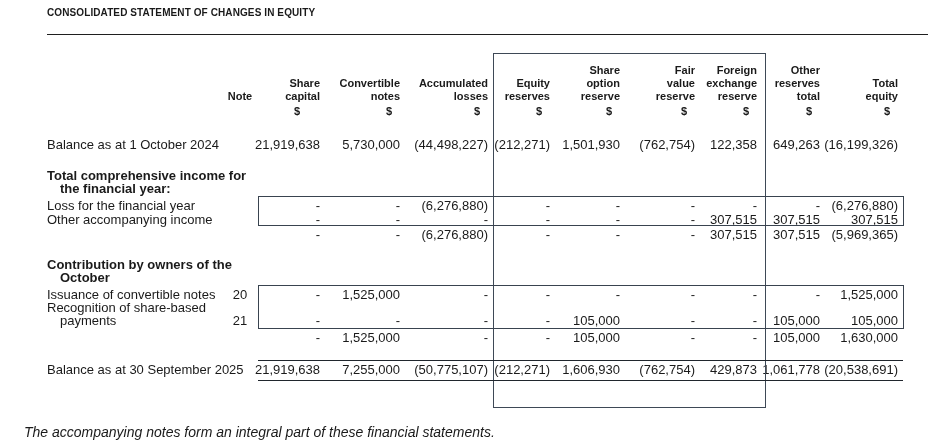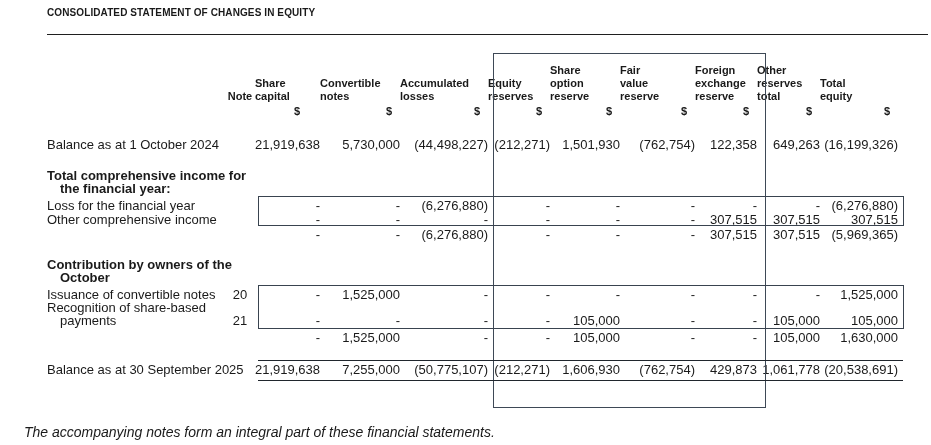--- a/index.html
+++ b/index.html
@@ -12,21 +12,21 @@
   .cell{box-sizing:border-box;flex:0 0 auto;white-space:nowrap;overflow:visible;}
   .c0{width:178px;text-align:left;}
   .c1{width:30px;text-align:center;}
   .c2{width:65px}.c3{width:80px}.c4{width:88px}.c5{width:62px}.c6{width:70px}
   .c7{width:75px}.c8{width:62px}.c9{width:63px}.c10{width:78px}
   .num{text-align:right;}
   .indent{padding-left:13px;}
   
   #header-names{position:absolute;left:47px;top:55px;width:851px;height:48px;display:flex;align-items:flex-end;
                 font-weight:bold;font-size:11px;line-height:13px;}
-  #header-names .cell{text-align:left;}
+  #header-names .cell{text-align:right;}
   #header-names .cell.c0{text-align:left;}
   #header-names .cell.c1{text-align:center;}
   #dollar-row{position:absolute;left:47px;top:105px;width:851px;display:flex;
               font-weight:bold;font-size:11px;line-height:13px;}
   #dollar-row .dollar{text-align:right;padding-right:8px;}
   #dollar-row .d-c2{padding-right:20px;}
   
   .trow{position:absolute;left:47px;width:851px;display:flex;font-size:13px;line-height:13px;}
   .section-row .cell{font-weight:bold;}
   
@@ -136,21 +136,21 @@
         <div class="cell num c3">-</div>
         <div class="cell num c4">(6,276,880)</div>
         <div class="cell num c5">-</div>
         <div class="cell num c6">-</div>
         <div class="cell num c7">-</div>
         <div class="cell num c8">-</div>
         <div class="cell num c9">-</div>
         <div class="cell num c10">(6,276,880)</div>
       </div>
       <div class="trow data-row" style="top: 213px;">
-        <div class="cell c0">Other comprehensive income</div>
+        <div class="cell c0">Other accompanying income</div>
         <div class="cell c1"></div>
         <div class="cell num c2">-</div>
         <div class="cell num c3">-</div>
         <div class="cell num c4">-</div>
         <div class="cell num c5">-</div>
         <div class="cell num c6">-</div>
         <div class="cell num c7">-</div>
         <div class="cell num c8">307,515</div>
         <div class="cell num c9">307,515</div>
         <div class="cell num c10">307,515</div>

